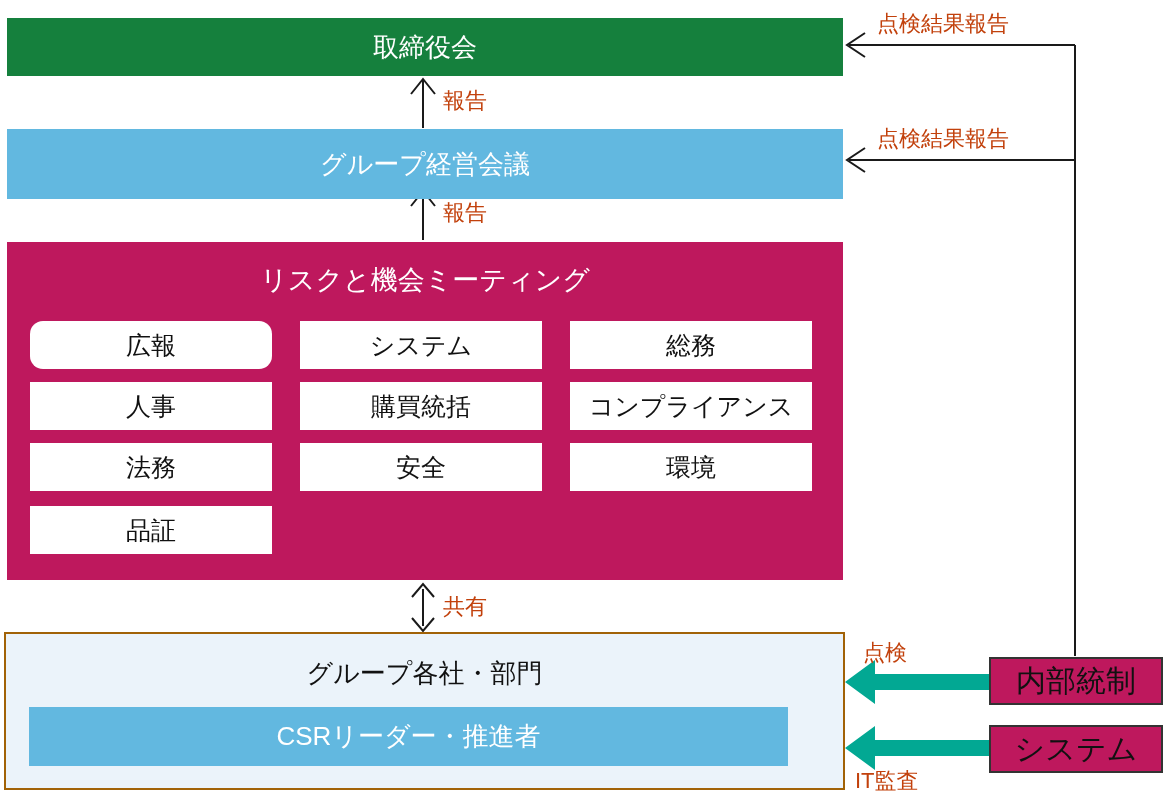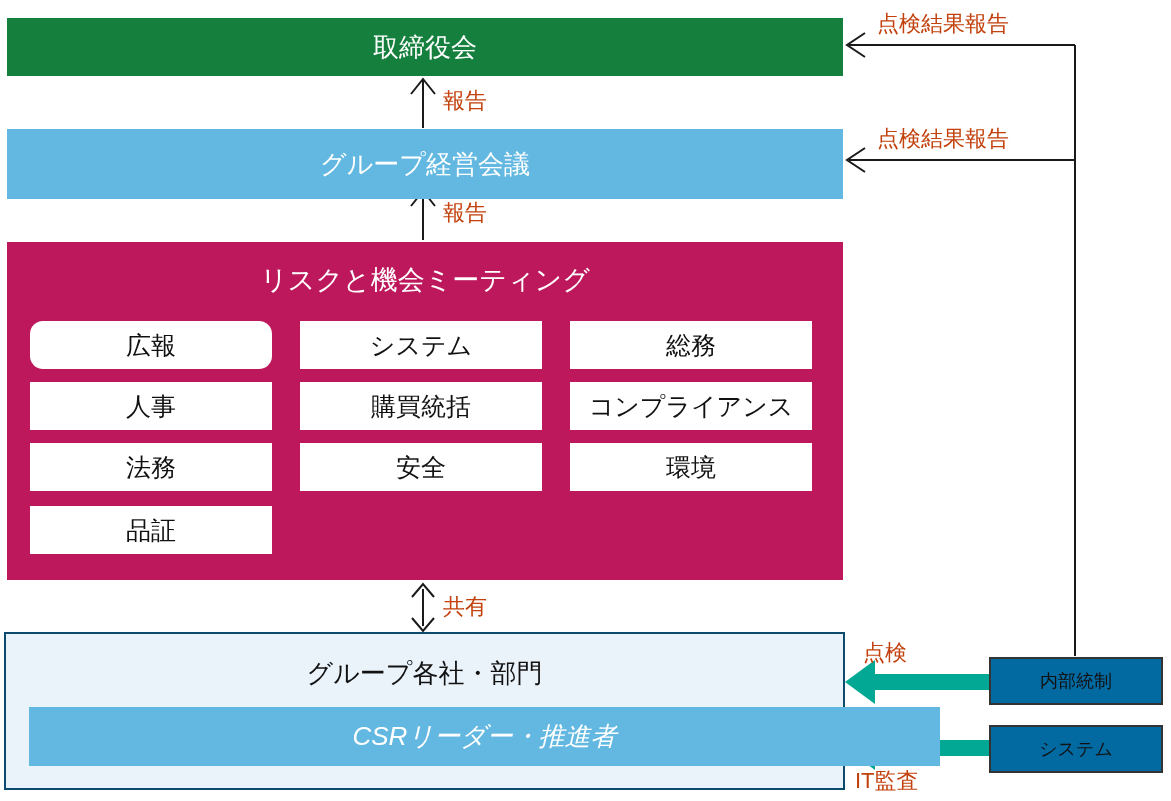--- a/index.html
+++ b/index.html
@@ -5,24 +5,24 @@
   html,body{margin:0;padding:0;background:#ffffff;}
   body{font-family:"Liberation Sans",sans-serif;color:#1a1a1a;}
   .canvas{position:relative;width:1171px;height:801px;background:#ffffff;overflow:hidden;}
   .abs{position:absolute;}
   .bar{display:flex;align-items:center;justify-content:center;color:#ffffff;font-weight:500;}
   .bar-board{left:7px;top:18px;width:836px;height:58px;background:#15803d;font-size:26px;}
   .bar-mgmt{left:7px;top:129px;width:836px;height:70px;background:#62b8e0;font-size:26px;}
   .teal-box{left:7px;top:242px;width:836px;height:338px;background:#be185d;}
   .teal-title{position:absolute;left:0;top:20px;width:100%;text-align:center;color:#ffffff;font-size:27px;font-weight:500;}
   .dept{position:absolute;width:242px;height:48px;background:#ffffff;display:flex;align-items:center;justify-content:center;font-size:25px;font-weight:500;color:#111111;}
-  .panel{left:4px;top:632px;width:841px;height:158px;background:#ebf3fa;border:2px solid #0c4a6e;box-sizing:border-box;}
+  .panel{left:4px;top:632px;width:841px;height:158px;background:#ebf3fa;border:2px solid #a16207;box-sizing:border-box;}
   .panel-title{position:absolute;left:0;top:22px;width:100%;text-align:center;font-size:26px;font-weight:500;color:#111111;}
-  .csr-bar{position:absolute;left:23px;top:73px;width:911px;height:59px;background:#62b8e0;display:flex;align-items:center;justify-content:center;color:#ffffff;font-size:26px;font-weight:500;font-style:italic;}
-  .side-box{width:174px;height:48px;background:#0369a1;border:2px solid #333333;box-sizing:border-box;display:flex;align-items:center;justify-content:center;font-size:18px;font-weight:500;color:#111111;}
+  .csr-bar{position:absolute;left:23px;top:73px;width:759px;height:59px;background:#62b8e0;display:flex;align-items:center;justify-content:center;color:#ffffff;font-size:26px;font-weight:500;}
+  .side-box{width:174px;height:48px;background:#be185d;border:2px solid #333333;box-sizing:border-box;display:flex;align-items:center;justify-content:center;font-size:30px;font-weight:500;color:#111111;}
   .flow-label{font-size:22px;font-weight:500;color:#c2410c;white-space:nowrap;}
   svg.overlay{position:absolute;left:0;top:0;pointer-events:none;}
 </style>
 </head>
 <body>
 
 <div class="canvas">
 
   <svg class="overlay" width="1171" height="801" viewBox="0 0 1171 801">
 

